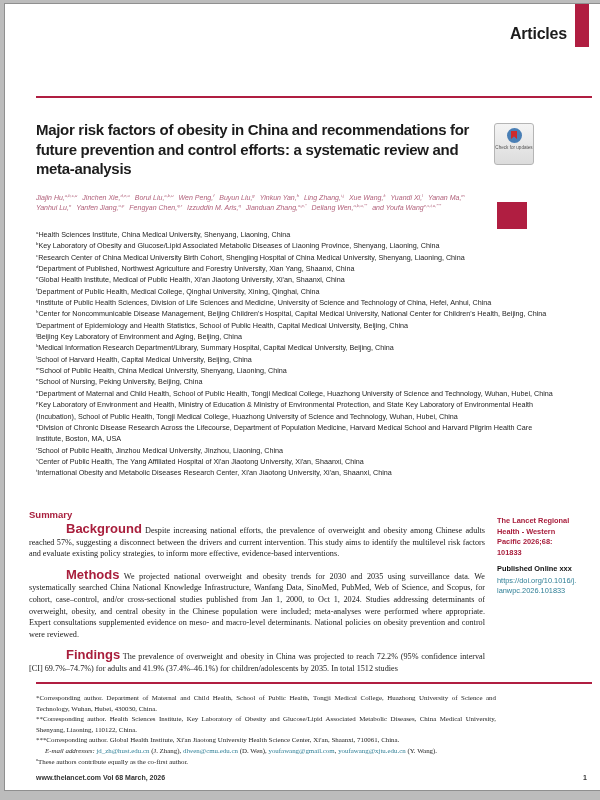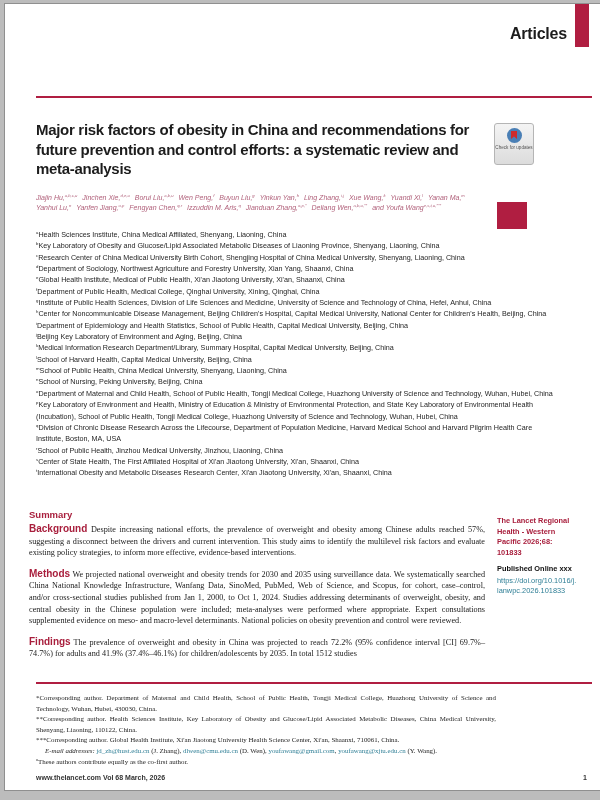--- a/index.html
+++ b/index.html
@@ -35,21 +35,21 @@
 
   
   .affils{position:absolute;left:31px;top:225px;width:524px;font-size:7.2px;line-height:11.35px;color:#1e1e1e;}
   .affil{display:block;}
 
   
   .summary{position:absolute;left:24px;top:505px;width:456px;}
   .summary h2{margin:0 0 3px 0;font-size:9.5px;color:#A81E3C;}
   .spara{font-family:"Liberation Serif",serif;font-size:8.2px;line-height:11.6px;color:#1a1a1a;
     text-align:justify;margin:0 0 9px 0;}
-  .lead{font-family:"Liberation Sans",sans-serif;font-weight:bold;font-size:10px;color:#A81E3C;}
+  .lead{font-family:"Liberation Sans",sans-serif;font-weight:bold;font-size:13px;color:#A81E3C;margin-left:37px;}
 
   
   .sidebar{position:absolute;left:492px;top:512px;width:80px;font-size:7.4px;line-height:10.5px;}
   .side-journal{color:#A81E3C;font-weight:bold;}
   .side-pub{color:#111;font-weight:bold;margin-top:6px;}
   .side-doi{color:#2F7F96;margin-top:1px;word-break:break-all;cursor:pointer;}
 
   
   .footnotes{position:absolute;left:31px;top:689px;width:460px;font-family:"Liberation Serif",serif;
     font-size:6.9px;line-height:10.6px;color:#1e1e1e;text-align:justify;}
@@ -116,27 +116,27 @@
       <span class="au"><span>and Youfa Wang</span><sup>e,s,t,u,***</sup></span>
     </div>
 
   <div class="oa-badge">
     <div class="oa-main">oa</div>
     <div class="oa-sub">open access</div>
   </div>
 
   <div class="affils">
 
-      <span class="affil"><sup>a</sup><span>Health Sciences Institute, China Medical Affiliated, Shenyang, Liaoning, China</span></span>
+      <span class="affil"><sup>a</sup><span>Health Sciences Institute, China Medical University, Shenyang, Liaoning, China</span></span>
 
       <span class="affil"><sup>b</sup><span>Key Laboratory of Obesity and Glucose/Lipid Associated Metabolic Diseases of Liaoning Province, Shenyang, Liaoning, China</span></span>
 
       <span class="affil"><sup>c</sup><span>Research Center of China Medical University Birth Cohort, Shengjing Hospital of China Medical University, Shenyang, Liaoning, China</span></span>
 
-      <span class="affil"><sup>d</sup><span>Department of Sociology, Northwest Agriculture and Forestry University, Xian Yang, Shaanxi, China</span></span>
+      <span class="affil"><sup>d</sup><span>Department of Published, Northwest Agriculture and Forestry University, Xian Yang, Shaanxi, China</span></span>
 
       <span class="affil"><sup>e</sup><span>Global Health Institute, Medical of Public Health, Xi'an Jiaotong University, Xi'an, Shaanxi, China</span></span>
 
       <span class="affil"><sup>f</sup><span>Department of Public Health, Medical College, Qinghai University, Xining, Qinghai, China</span></span>
 
       <span class="affil"><sup>g</sup><span>Institute of Public Health Sciences, Division of Life Sciences and Medicine, University of Science and Technology of China, Hefei, Anhui, China</span></span>
 
       <span class="affil"><sup>h</sup><span>Center for Noncommunicable Disease Management, Beijing Children's Hospital, Capital Medical University, National Center for Children's Health, Beijing, China</span></span>
 
       <span class="affil"><sup>i</sup><span>Department of Epidemiology and Health Statistics, School of Public Health, Capital Medical University, Beijing, China</span></span>
@@ -152,21 +152,21 @@
       <span class="affil"><sup>n</sup><span>School of Nursing, Peking University, Beijing, China</span></span>
 
       <span class="affil"><sup>o</sup><span>Department of Maternal and Child Health, School of Public Health, Tongji Medical College, Huazhong University of Science and Technology, Wuhan, Hubei, China</span></span>
 
       <span class="affil"><sup>p</sup><span>Key Laboratory of Environment and Health, Ministry of Education &amp; Ministry of Environmental Protection, and State Key Laboratory of Environmental Health (Incubation), School of Public Health, Tongji Medical College, Huazhong University of Science and Technology, Wuhan, Hubei, China</span></span>
 
       <span class="affil"><sup>q</sup><span>Division of Chronic Disease Research Across the Lifecourse, Department of Population Medicine, Harvard Medical School and Harvard Pilgrim Health Care Institute, Boston, MA, USA</span></span>
 
       <span class="affil"><sup>r</sup><span>School of Public Health, Jinzhou Medical University, Jinzhou, Liaoning, China</span></span>
 
-      <span class="affil"><sup>s</sup><span>Center of State Health, The First Affiliated Hospital of Xi'an Jiaotong University, Xi'an, Shaanxi, China</span></span>
+      <span class="affil"><sup>s</sup><span>Center of Public Health, The Yang Affiliated Hospital of Xi'an Jiaotong University, Xi'an, Shaanxi, China</span></span>
 
       <span class="affil"><sup>t</sup><span>International Obesity and Metabolic Diseases Research Center, Xi'an Jiaotong University, Xi'an, Shaanxi, China</span></span>
     </div>
 
   <div class="summary">
     <h2>Summary</h2>
     <div>
 
         <p class="spara"><span class="lead">Background</span> <span>Despite increasing national efforts, the prevalence of overweight and obesity among Chinese adults reached 57%, suggesting a disconnect between the drivers and current intervention. This study aims to identify the multilevel risk factors and evaluate existing policy strategies, to inform more effective, evidence-based interventions.</span></p>
 

